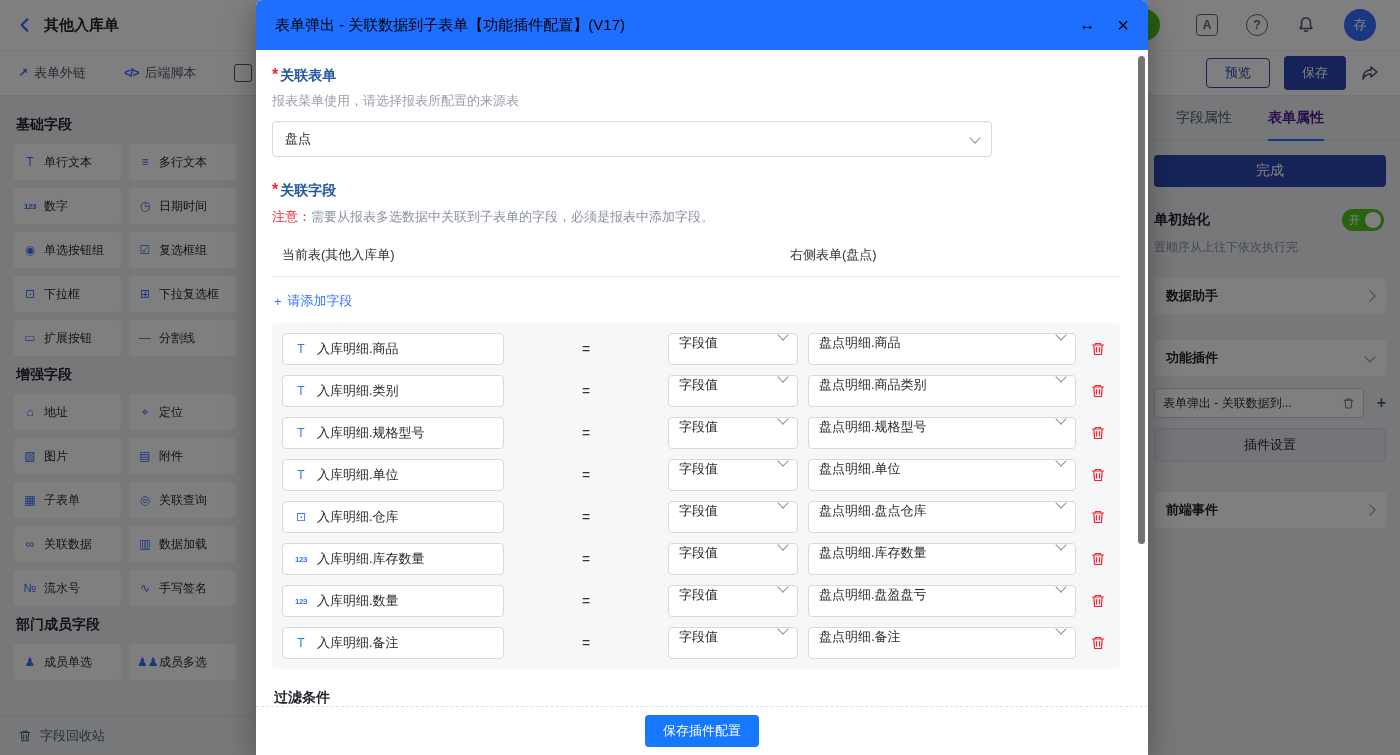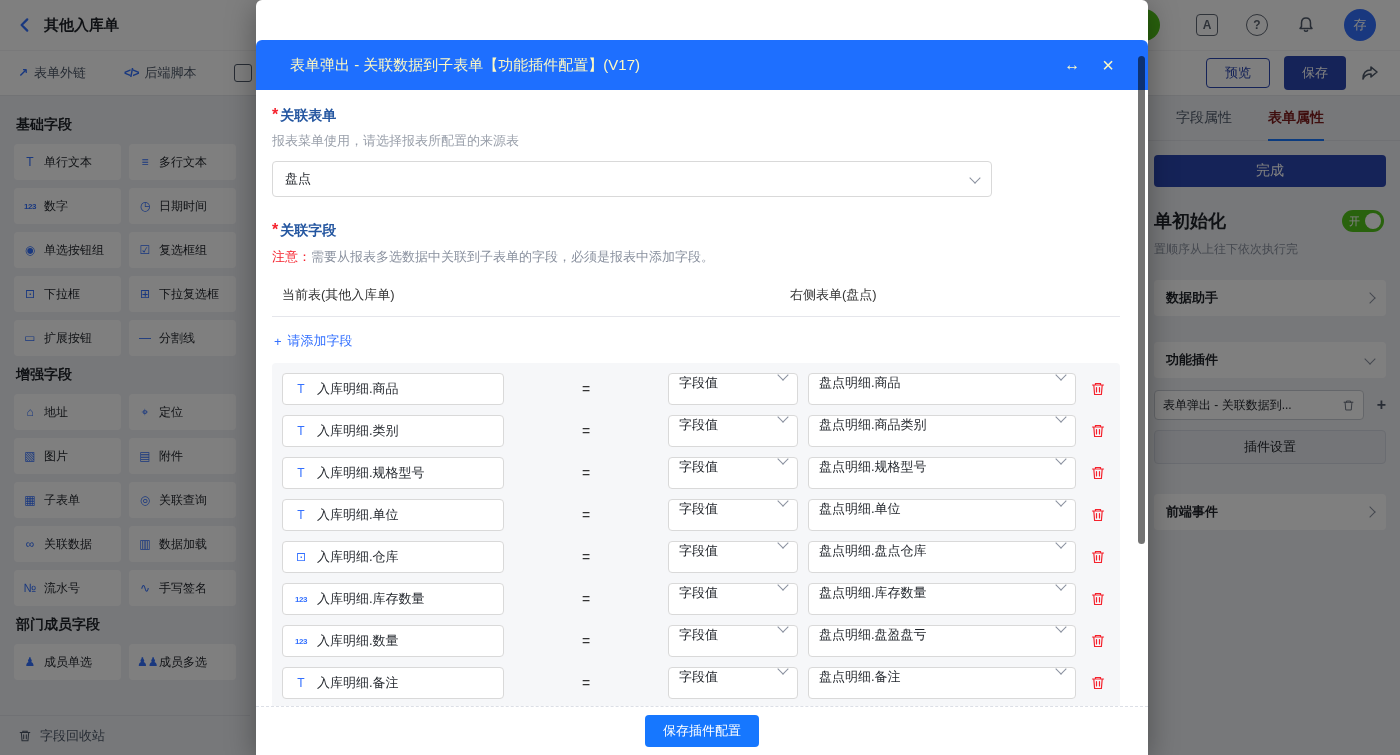--- a/index.html
+++ b/index.html
@@ -33,43 +33,43 @@
   .field-grid{display:grid;grid-template-columns:1fr 1fr;gap:8px;margin-bottom:10px;}
   .field-item{height:36px;background:#fff;border-radius:4px;display:flex;align-items:center;padding:0 8px;gap:6px;font-size:12px;color:#1f2329;box-sizing:border-box;}
   .glyph{color:#3370ff;width:16px;min-width:16px;text-align:center;font-size:12px;}
   .glyph.num{font-size:8px;font-weight:bold;letter-spacing:-0.5px;}
   .recycle{position:absolute;bottom:0;left:0;right:0;height:40px;border-top:1px solid #e0e2e8;display:flex;align-items:center;gap:8px;padding:0 18px;font-size:13px;color:#4e5969;background:#eff1f5;box-sizing:border-box;}
 
   
   .rightpanel{position:absolute;top:96px;bottom:0;left:1140px;width:260px;background:#eff1f5;box-sizing:border-box;}
   .rp-tabs{display:flex;gap:36px;padding:0 36px;height:44px;align-items:center;border-bottom:1px solid #e0e2e8;font-size:14px;color:#4e5969;}
   .rp-tab{position:relative;cursor:default;}
-  .rp-tab.active{color:#7f1d1d;font-weight:bold;}
+  .rp-tab.active{color:#4c1d95;font-weight:bold;}
   .rp-tab.active::after{content:"";position:absolute;left:0;right:0;bottom:-14px;height:2px;background:#1677ff;}
   .done-btn{margin:14px 14px 0;height:32px;background:#2b46b0;color:#fff;border-radius:4px;font-size:14px;display:flex;align-items:center;justify-content:center;}
   .init-row{display:flex;justify-content:space-between;align-items:center;margin:22px 16px 8px 14px;}
-  .init-label{font-size:18px;font-weight:bold;color:#1f2329;}
+  .init-label{font-size:14px;font-weight:bold;color:#1f2329;}
   .toggle{width:42px;height:22px;border-radius:11px;background:#52c41a;display:flex;align-items:center;justify-content:space-between;padding:0 3px 0 7px;color:#fff;font-size:11px;box-sizing:border-box;}
   .toggle-knob{width:16px;height:16px;border-radius:50%;background:#fff;}
   .rp-hint{margin:0 14px 22px;font-size:12px;color:#8a919f;}
   .rp-card{background:#fff;border-radius:4px;height:36px;margin:0 14px 12px;display:flex;align-items:center;justify-content:space-between;padding:0 12px;font-size:13px;font-weight:bold;color:#1f2329;}
   .mt26{margin-top:26px;gap:39px;}
   .mt30{margin-top:30px;}
   .chev{display:inline-block;width:7px;height:7px;border-right:1.6px solid #8a919f;border-bottom:1.6px solid #8a919f;}
   .chev.right{transform:rotate(-45deg);}
   .chev.down{transform:rotate(45deg);margin-top:-3px;}
   .plugin-row{display:flex;align-items:center;gap:13px;margin:0 14px 10px;}
   .plugin-box{flex:1;height:30px;border:1px solid #c9cdd4;background:#fff;border-radius:4px;display:flex;align-items:center;justify-content:space-between;padding:0 8px;font-size:12px;color:#1f2329;white-space:nowrap;overflow:hidden;box-sizing:border-box;}
   .plus-ic{color:#4e5969;font-size:16px;font-weight:bold;}
   .settings-btn{margin:0 14px 12px;height:32px;background:#e8eaf0;border:1px solid #d5d9e2;border-radius:4px;font-size:13px;color:#1f2329;display:flex;align-items:center;justify-content:center;}
 
   
   .overlay{position:absolute;inset:0;background:rgba(0,0,0,0.5);z-index:10;}
   .modal{position:absolute;left:256px;top:0;width:892px;height:755px;z-index:20;background:#fff;border-radius:6px 6px 0 0;display:flex;flex-direction:column;box-shadow:0 6px 30px rgba(0,0,0,0.35);}
-  .modal-header{height:50px;min-height:50px;background:#1e6fff;border-radius:6px 6px 0 0;display:flex;align-items:center;padding:0 34px;color:#fef9c3;box-sizing:border-box;margin-top:40px;}
+  .modal-header{height:50px;min-height:50px;background:#1e6fff;border-radius:6px 6px 0 0;display:flex;align-items:center;padding:0 19px;color:#000000;box-sizing:border-box;}
   .modal-title{flex:1;font-size:15px;}
   .mh-icons{display:flex;align-items:center;gap:22px;}
   .mh-expand{font-size:16px;}
   .mh-close{font-size:20px;line-height:1;}
   .modal-body{flex:1;padding:16px 28px 0 16px;position:relative;overflow:hidden;}
   .star{color:#f5222d;margin-right:2px;font-weight:bold;}
   .form-label{font-size:14px;font-weight:bold;color:#2456a0;}
   .sub-hint{font-size:13px;color:#9aa0ab;margin:7px 0 11px;}
   .big-select{width:720px;height:36px;border:1px solid #d9d9d9;border-radius:4px;display:flex;align-items:center;justify-content:space-between;padding:12px 12px;font-size:13px;color:#1f2329;margin-bottom:24px;box-sizing:border-box;}
   .note{font-size:13px;margin:8px 0 20px;color:#8a919f;}

